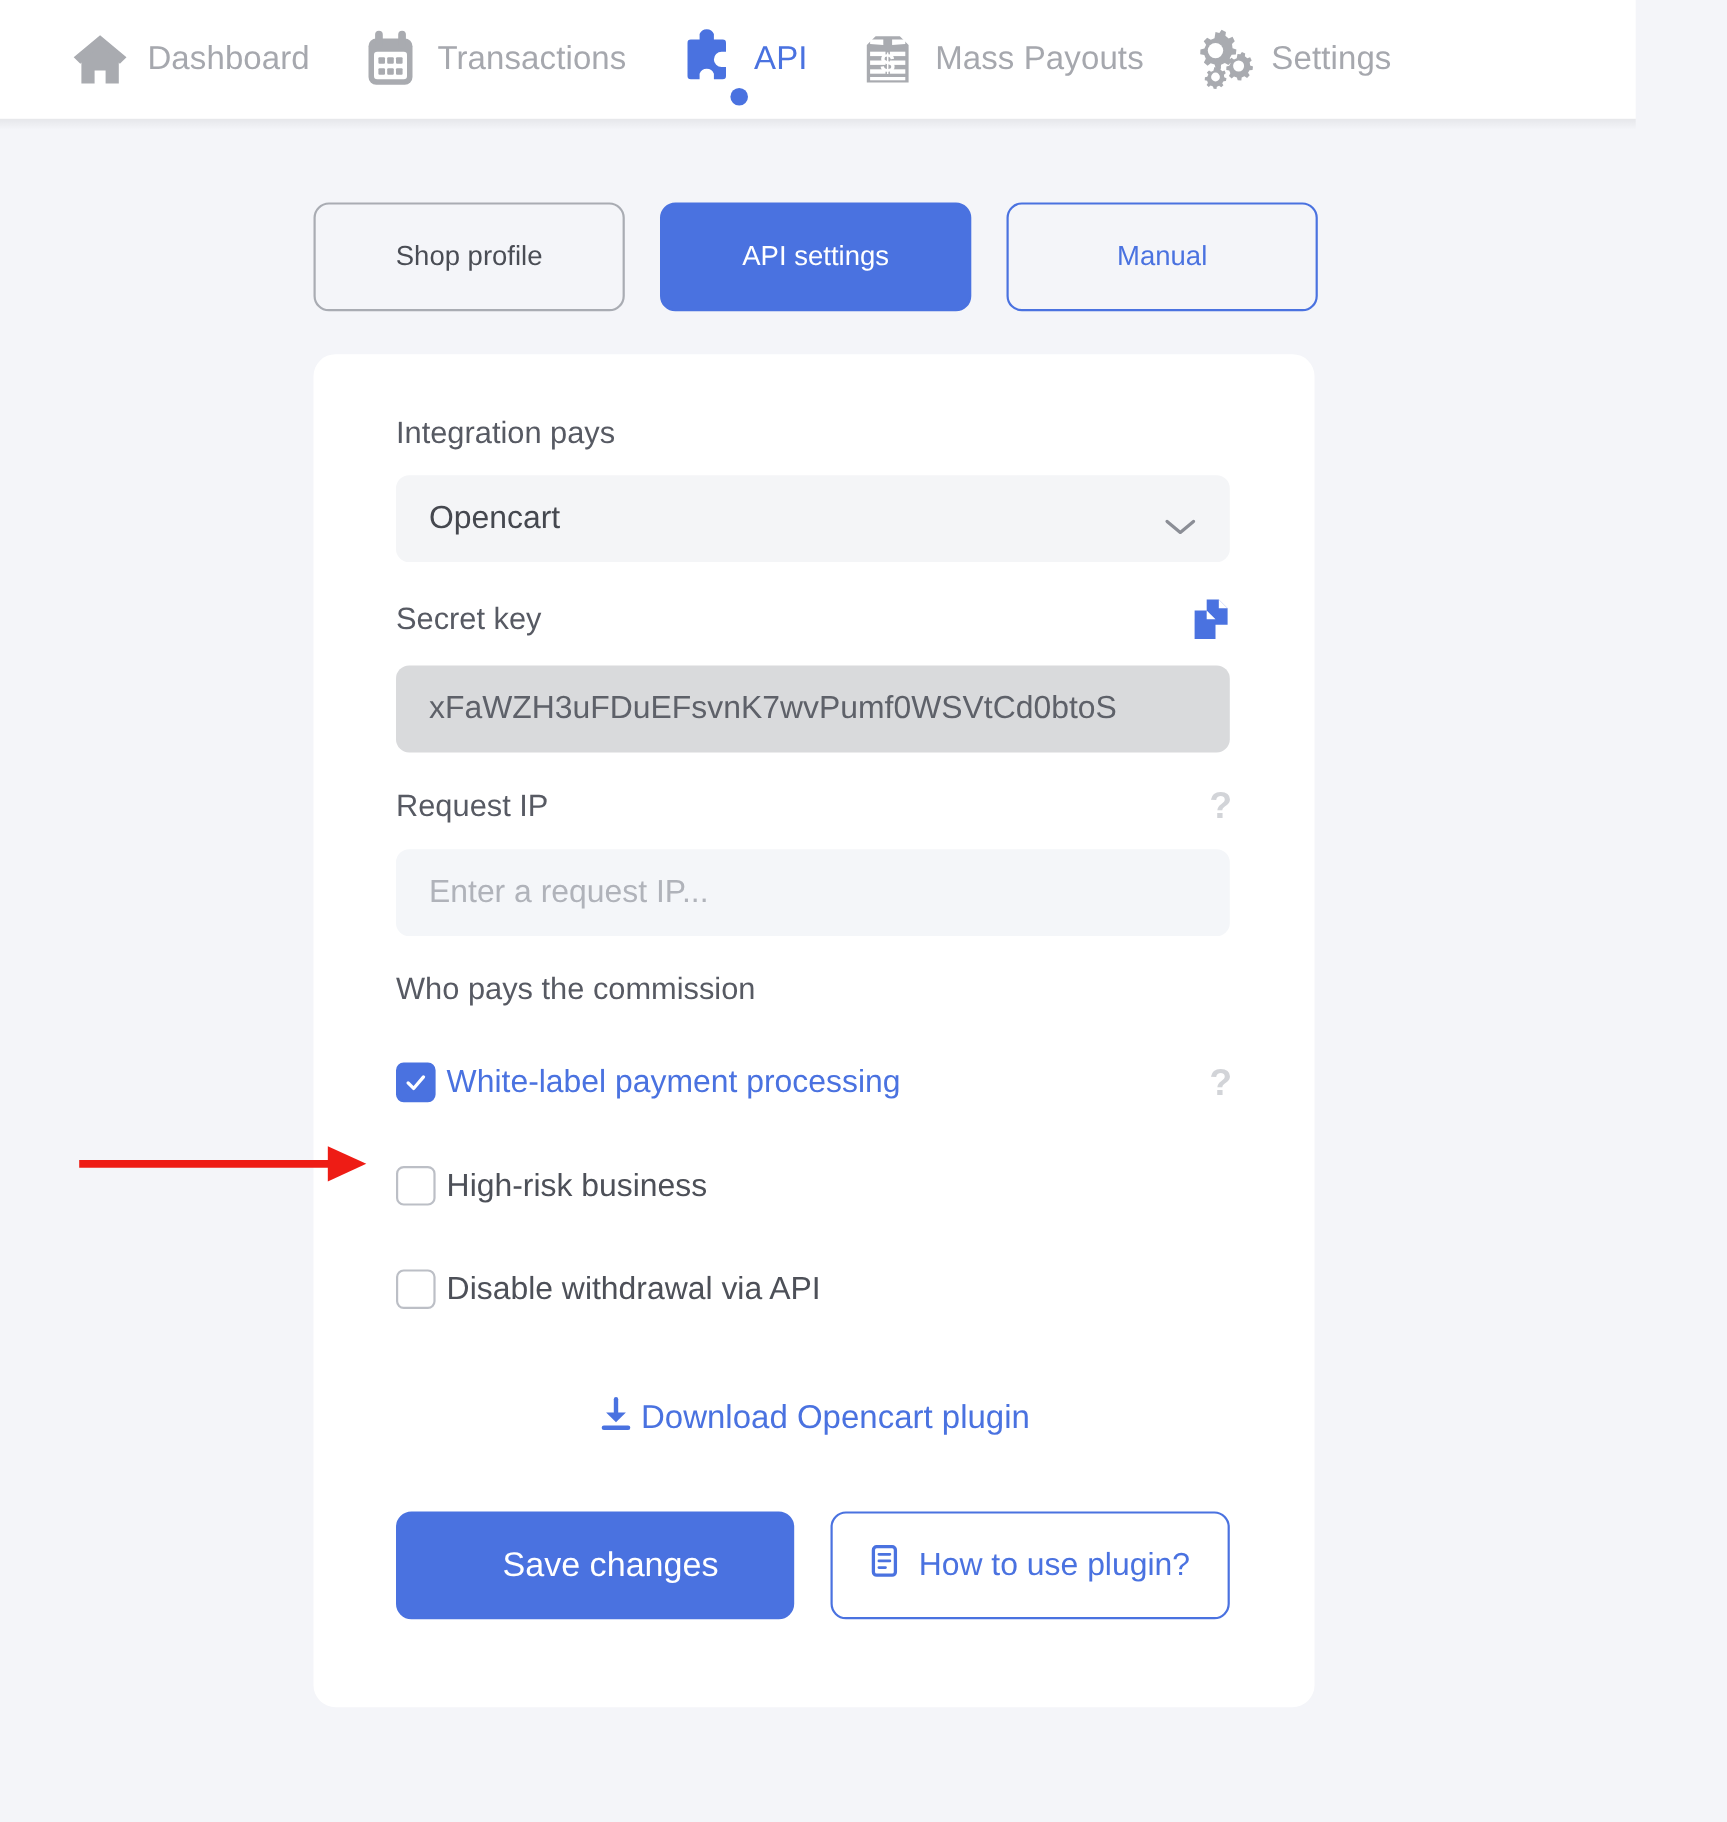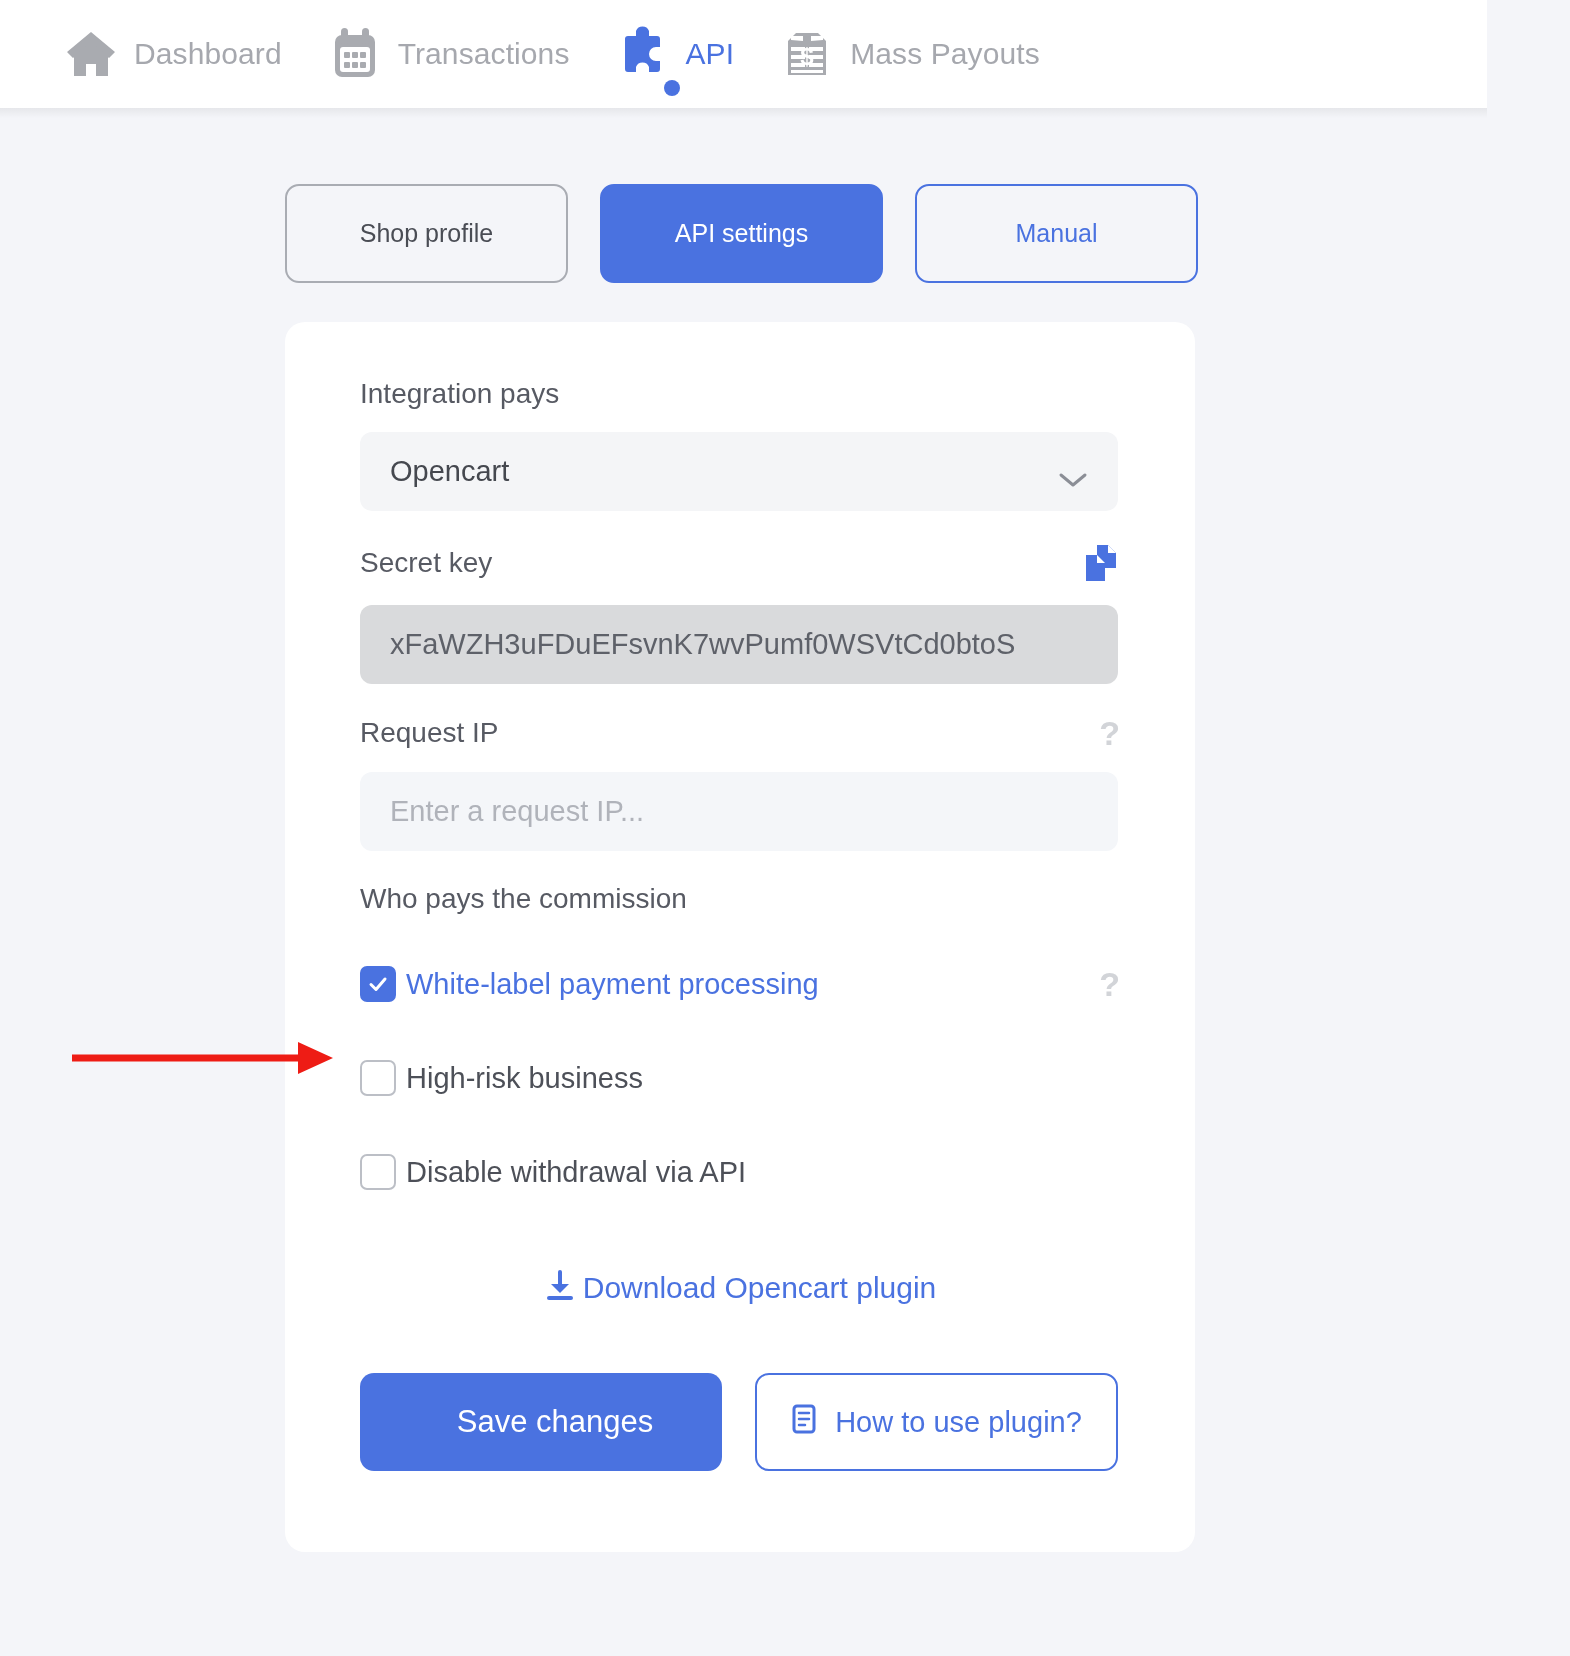--- a/index.html
+++ b/index.html
@@ -257,20 +257,35 @@
           <rect x="13" y="45" width="32" height="3"></rect>
           <path d="M13 11 h12 v5 l-12 -1 Z"></path>
           <path d="M45 11 h-12 v5 l12 -1 Z"></path>
         </g>
         <text x="29" y="40" font-size="24" font-family="Liberation Sans, sans-serif" font-weight="bold" fill="#ffffff" text-anchor="middle">$</text>
       </svg>
     </span>
     <span class="nav-label">Mass Payouts</span>
   </div>
 
+  <div class="nav-item">
+    <span class="nav-icon">
+      <svg viewBox="0 0 58 58" width="58" height="58">
+        <g fill="#a9abb0">
+          <path d="M21 4 l3.5 1 l2-3 l4 2 l-0.5 3.5 l3 2.5 l3.5-1.5 l2 4 l-2.5 2.5 l0.5 3.8 l3.5 1.2 l-0.5 4.5 l-3.8 0.2 l-1.8 3.3 l2 3 l-3.2 3.2 l-3.2-2 l-3.4 1.6 l-0.4 3.7 l-4.5 -0.3 l-1 -3.6 l-3.6 -1.2 l-2.8 2.4 l-3.4 -3 l1.8 -3.3 l-1.4 -3.5 l-3.7 -0.6 l0.2 -4.5 l3.6 -0.9 l1.6 -3.4 l-2.2 -3 l3.1 -3.3 l3.3 1.9 l3.4 -1.5 Z"></path>
+          <circle cx="21" cy="21" r="7" fill="#ffffff"></circle>
+          <path d="M41 24 l2.6 0.4 l1.4 -2.2 l3 1.4 l-0.3 2.6 l2.2 1.8 l2.6 -1 l1.4 2.9 l-1.8 1.8 l0.4 2.8 l2.6 0.9 l-0.4 3.2 l-2.8 0.2 l-1.3 2.4 l1.5 2.2 l-2.4 2.4 l-2.4 -1.5 l-2.5 1.2 l-0.3 2.7 l-3.3 -0.2 l-0.8 -2.6 l-2.6 -0.9 l-2.1 1.8 l-2.5 -2.2 l1.3 -2.4 l-1 -2.6 l-2.7 -0.4 l0.1 -3.3 l2.6 -0.7 l1.2 -2.5 l-1.6 -2.2 l2.3 -2.4 l2.4 1.4 l2.5 -1.1 Z"></path>
+          <circle cx="42" cy="35" r="5" fill="#ffffff"></circle>
+          <path d="M20 36 l2.2 0.5 l1.3 -1.7 l2.4 1.3 l-0.4 2.1 l1.7 1.6 l2.1 -0.7 l1 2.5 l-1.6 1.4 l0.2 2.2 l2.1 0.9 l-0.5 2.6 l-2.2 0.1 l-1.2 1.9 l1.1 1.8 l-2 1.8 l-1.9 -1.3 l-2.1 0.8 l-0.3 2.2 l-2.6 -0.3 l-0.6 -2.1 l-2.1 -0.8 l-1.8 1.4 l-1.9 -1.9 l1.2 -1.9 l-0.7 -2.1 l-2.2 -0.4 l0.2 -2.6 l2.1 -0.5 l1 -2 l-1.3 -1.8 l1.9 -1.9 l1.9 1.1 l2.1 -0.9 Z"></path>
+          <circle cx="21" cy="45" r="4" fill="#ffffff"></circle>
+        </g>
+      </svg>
+    </span>
+    <span class="nav-label">Settings</span>
+  </div>
 </div>
 
 <div class="tabs">
   <div class="tab tab-shop">Shop profile</div>
   <div class="tab tab-api">API settings</div>
   <div class="tab tab-manual">Manual</div>
 </div>
 
 <div class="card">
 

